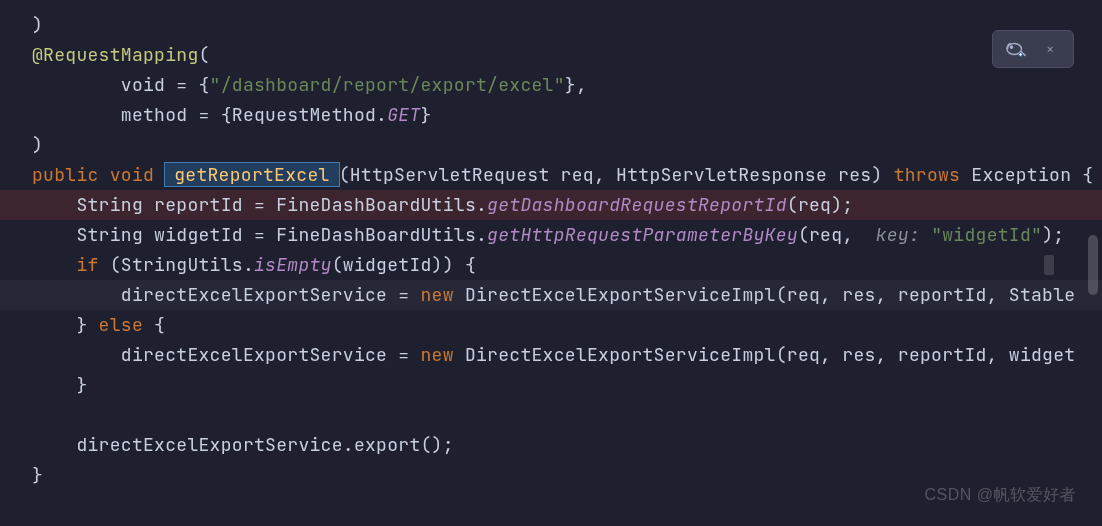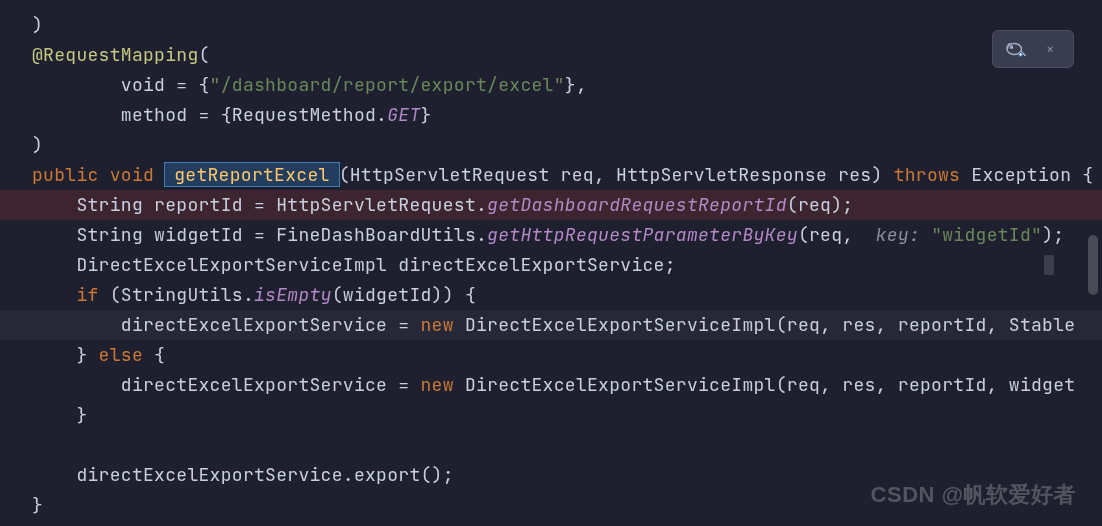--- a/index.html
+++ b/index.html
@@ -83,39 +83,37 @@
       width: 10px;
       height: 20px;
       background: rgba(200,200,200,0.18);
       border-radius: 2px;
     }
     .watermark {
       position: absolute;
       bottom: 16px;
       right: 26px;
       color: rgba(220,220,220,0.28);
-      font-size: 22px;
+      font-size: 16px;
       font-family: sans-serif;
       letter-spacing: 0.5px;
-      font-weight: bold;
     }
   </style>
 </head>
 <body>
 
 <div class="code-area">
   <div class="line"><span class="default">)</span></div>
   <div class="line"><span class="annotation">@RequestMapping</span><span class="default">(</span></div>
   <div class="line"><span class="default">        void = {</span><span class="string">"/dashboard/report/export/excel"</span><span class="default">},</span></div>
   <div class="line"><span class="default">        method = {RequestMethod.</span><span class="const">GET</span><span class="default">}</span></div>
   <div class="line"><span class="default">)</span></div>
   <div class="line"><span class="keyword">public</span><span class="keyword"> void </span><span class="method-dec selected">getReportExcel</span><span class="default">(HttpServletRequest req, HttpServletResponse res) </span><span class="keyword">throws</span><span class="default"> Exception {</span></div>
-  <div class="line highlight-red"><span class="default">    String reportId = HttpServletRequest.</span><span class="method-italic">getDashboardRequestReportId</span><span class="default">(req);</span></div>
+  <div class="line highlight-red"><span class="default">    String reportId = FineDashBoardUtils.</span><span class="method-italic">getDashboardRequestReportId</span><span class="default">(req);</span></div>
   <div class="line"><span class="default">    String widgetId = FineDashBoardUtils.</span><span class="method-italic">getHttpRequestParameterByKey</span><span class="default">(req, </span><span class="param-label"> key: </span><span class="string">"widgetId"</span><span class="default">);</span></div>
-  <div class="line"><span class="default">    DirectExcelExportServiceImpl directExcelExportService;</span></div>
   <div class="line"><span class="keyword">    if </span><span class="default">(StringUtils.</span><span class="method-italic">isEmpty</span><span class="default">(widgetId)) {</span></div>
   <div class="line highlight-cursor"><span class="default">        directExcelExportService = </span><span class="keyword">new</span><span class="default"> DirectExcelExportServiceImpl(req, res, reportId, Stable</span></div>
   <div class="line"><span class="default">    } </span><span class="keyword">else</span><span class="default"> {</span></div>
   <div class="line"><span class="default">        directExcelExportService = </span><span class="keyword">new</span><span class="default"> DirectExcelExportServiceImpl(req, res, reportId, widget</span></div>
   <div class="line"><span class="default">    }</span></div>
   <div class="line"><span class="default"></span></div>
   <div class="line"><span class="default">    directExcelExportService.export();</span></div>
   <div class="line"><span class="default">}</span></div>
 </div>
 

